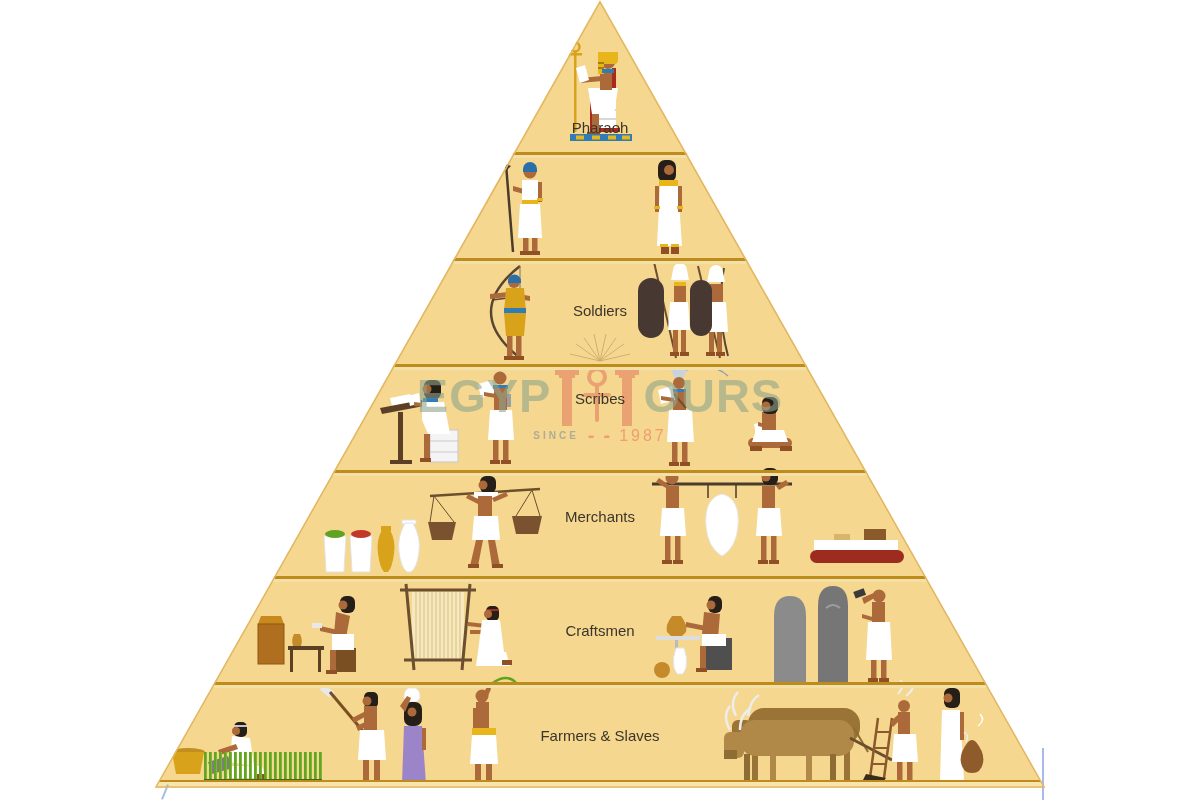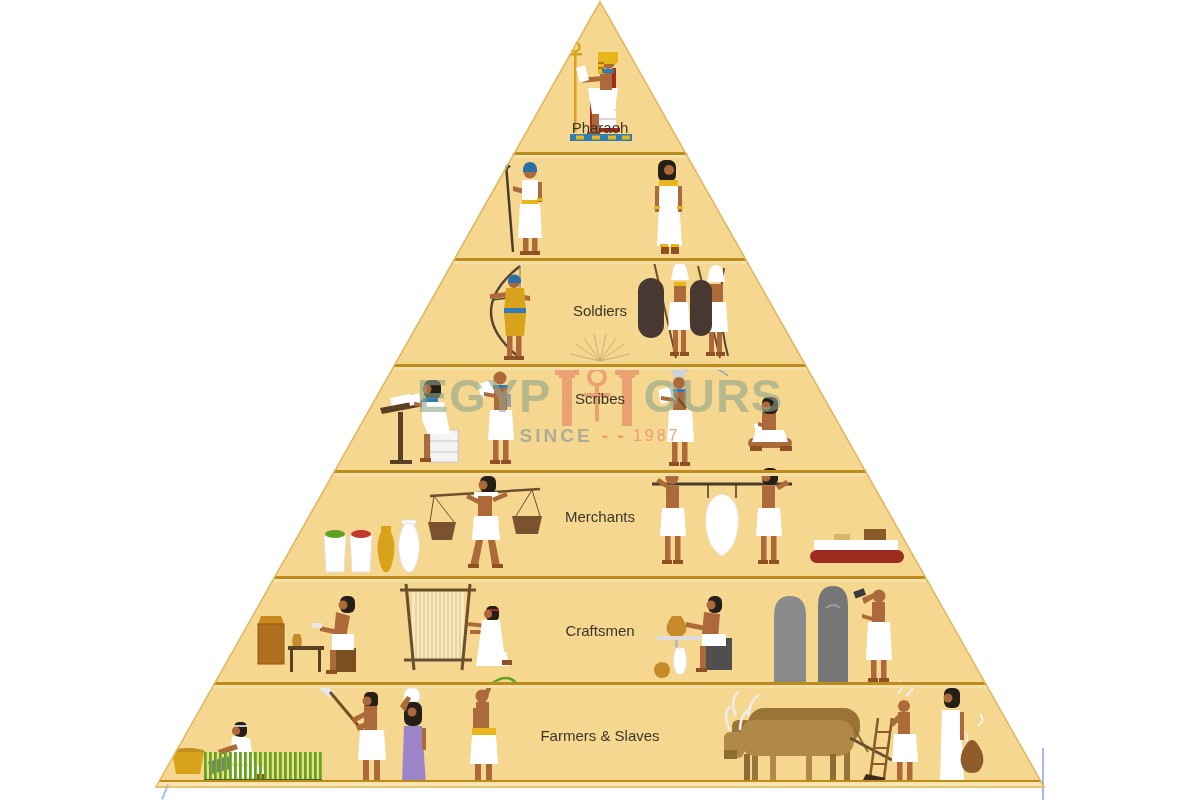--- a/index.html
+++ b/index.html
@@ -30,21 +30,21 @@
   .grass-base{position:absolute;left:0;bottom:-4px;width:100%;height:5px;background:#46661A;}
   
   .wm{position:absolute;left:0;top:0;width:1200px;height:800px;z-index:3;pointer-events:none;}
   .wm-rays{position:absolute;left:568px;top:334px;}
   .wm-brand{position:absolute;top:364px;left:0;right:0;display:flex;justify-content:center;
             align-items:center;gap:4px;}
   .wm-word{font-size:47px;font-weight:bold;letter-spacing:1px;color:rgba(143,163,140,0.60);}
   .wm-logo{display:flex;align-items:flex-start;gap:3px;opacity:0.78;}
   .wm-portal{position:absolute;top:424px;left:0;right:0;display:flex;justify-content:center;
              align-items:center;gap:9px;}
-  .wm-since{font-size:19px;font-weight:bold;letter-spacing:3px;color:rgba(150,158,155,0.75);}
+  .wm-since{font-size:10px;font-weight:bold;letter-spacing:3px;color:rgba(150,158,155,0.75);}
   .wm-dash{font-size:20px;font-weight:bold;color:rgba(236,148,108,0.85);}
   .wm-portal-word{font-size:27px;font-weight:bold;letter-spacing:11px;color:rgba(236,148,108,0.85);}
   .wm-year{font-size:16px;font-weight:normal;letter-spacing:3px;color:rgba(236,148,108,0.85);}
   
   .mark-left{position:absolute;left:164px;top:784px;width:2px;height:16px;background:#8FAEDC;
              transform:rotate(22deg);z-index:1;opacity:.8;}
   .mark-right{position:absolute;left:1042px;top:748px;width:2px;height:52px;background:#93A8E8;
              z-index:1;opacity:.8;}
 </style>
 </head>

